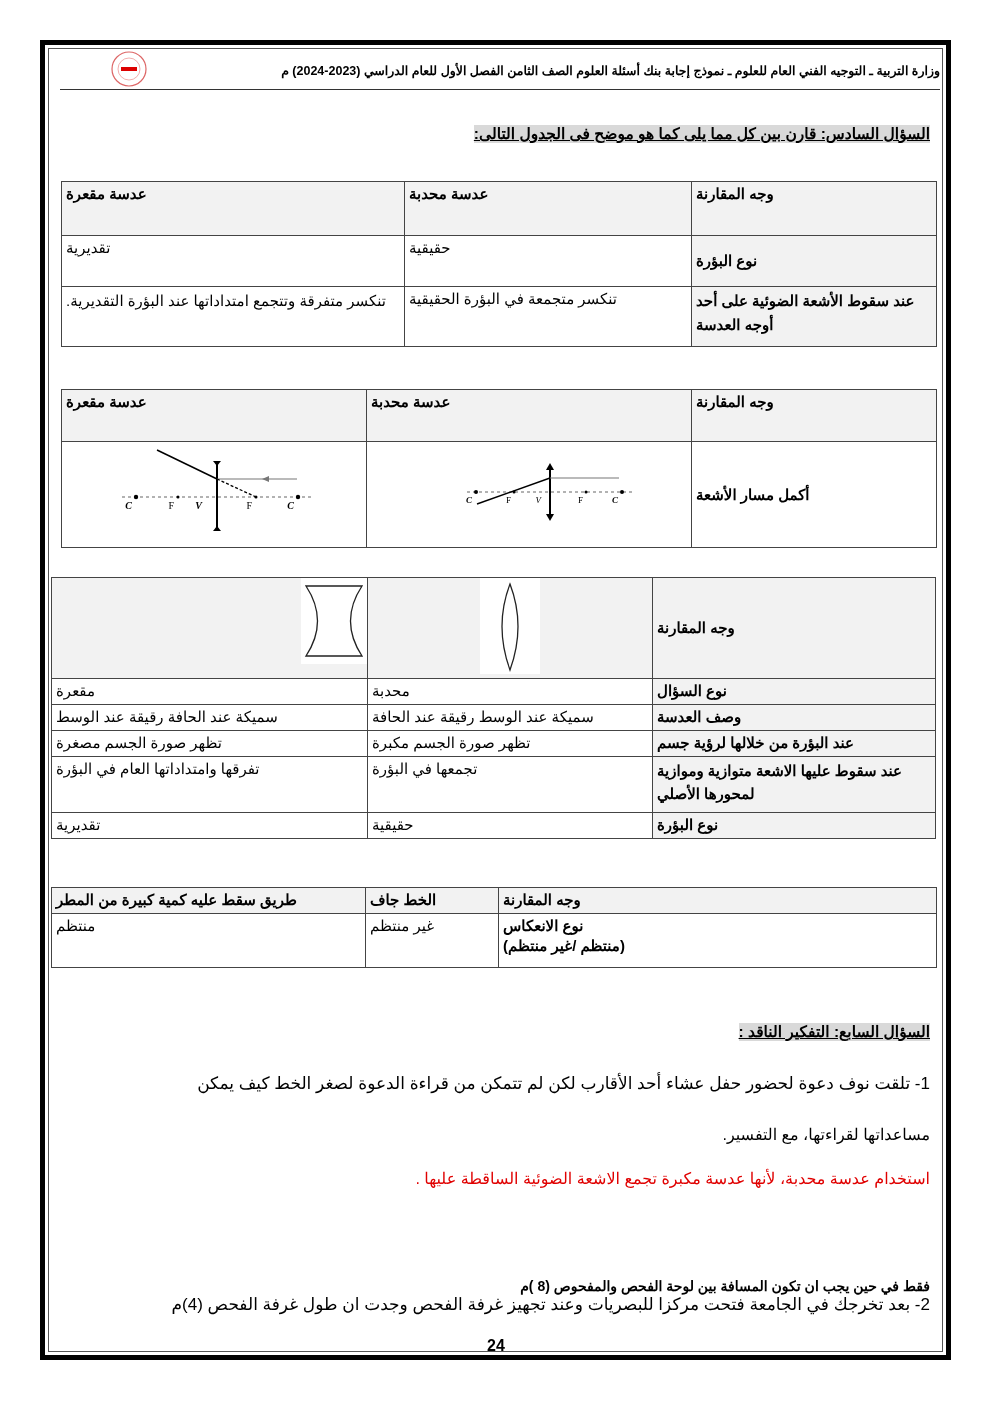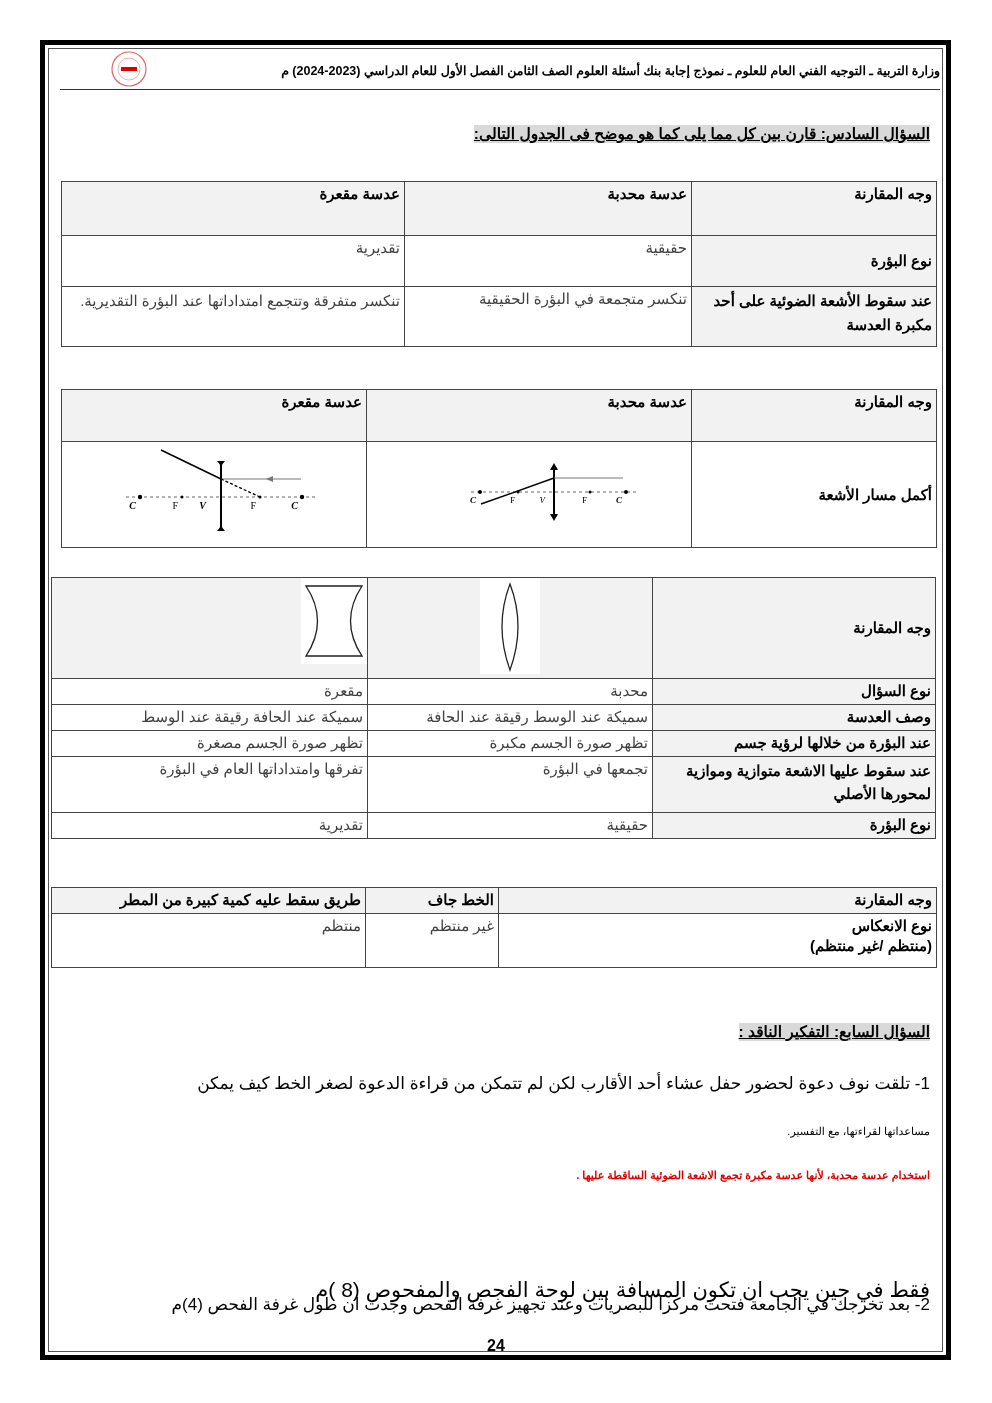--- a/index.html
+++ b/index.html
@@ -12,27 +12,27 @@
   .header { position: absolute; left: 60px; top: 50px; width: 880px; height: 29px; }
   .header-line { position: absolute; left: 60px; top: 89px; width: 880px; height: 1px; background: #333; }
   .header-text { position: absolute; right: 0; top: 13px; font-size: 12.5px; font-weight: bold;
                  direction: rtl; white-space: nowrap; }
   .logo { position: absolute; left: 50px; top: 0; width: 38px; height: 38px; }
 
   .qtitle { position: absolute; direction: rtl; font-weight: bold; font-size: 15.5px;
             background: #d9d9d9; text-decoration: underline; white-space: nowrap; padding: 0 0; }
 
   table.cmp { position: absolute; border-collapse: collapse; direction: rtl; table-layout: fixed; }
-  table.cmp td { border: 1.5px solid #444; text-align: right; vertical-align: top;
+  table.cmp td { border: 1.5px solid #444; text-align: left; vertical-align: top;
                  font-size: 15px; padding: 2px 4px; line-height: 1.35; }
   table.cmp td.label { background: #f2f2f2; font-weight: bold; }
   table.cmp td.head { font-weight: bold; }
-  td.red { color: #404040; }
-  .rtl-para { position: absolute; direction: rtl; font-size: 11px; white-space: nowrap; }
-  .red-text { color: #e00000; font-weight: bold; }
+  td.red { color: #000000; }
+  .rtl-para { position: absolute; direction: rtl; font-size: 16px; white-space: nowrap; }
+  .red-text { color: #e00000; }
   .page-num { position: absolute; left: 0; width: 992px; top: 1337px; text-align: center;
               font-weight: bold; font-size: 16px; }
   svg text { font-family: "Liberation Serif", serif; }
 </style>
 </head>
 <body>
 
 <div class="frame-outer"></div>
 <div class="frame-inner"></div>
 
@@ -61,21 +61,21 @@
     <td class="label">وجه المقارنة</td>
     <td class="label">عدسة محدبة</td>
     <td class="label">عدسة مقعرة</td>
   </tr>
   <tr style="height:51px;">
     <td class="label" style="vertical-align:middle;">نوع البؤرة</td>
     <td class="red">حقيقية</td>
     <td class="red">تقديرية</td>
   </tr>
   <tr style="height:60px;">
-    <td class="label" style="line-height:1.6;">عند سقوط الأشعة الضوئية على أحد مكبرة العدسة</td>
+    <td class="label" style="line-height:1.6;">عند سقوط الأشعة الضوئية على أحد أوجه العدسة</td>
     <td class="red">تنكسر متجمعة في البؤرة الحقيقية</td>
     <td class="red" style="line-height:1.6;">تنكسر متفرقة وتتجمع امتداداتها عند البؤرة التقديرية.</td>
   </tr>
 </tbody>
   </table>
 
 <table class="cmp" style="left:61px; top:389px; width:875px;">
   <colgroup>
       <col style="width:245px">
       <col style="width:325px">
@@ -204,15 +204,15 @@
 </tbody>
   </table>
 
 <div class="qtitle" style="right:62px; top:1023px;">السؤال السابع: التفكير الناقد :</div>
 
 <div class="rtl-para" style="right:62px; top:1073px; font-size:17px;">1- تلقت نوف دعوة لحضور حفل عشاء أحد الأقارب لكن لم تتمكن من قراءة الدعوة لصغر الخط كيف يمكن</div>
 <div class="rtl-para" style="right:62px; top:1125px;">مساعداتها لقراءتها، مع التفسير.</div>
 <div class="rtl-para red-text" style="right:62px; top:1169px;">استخدام عدسة محدبة، لأنها عدسة مكبرة تجمع الاشعة الضوئية الساقطة عليها .</div>
 
 <div class="rtl-para" style="right:62px; top:1246px; font-size:17px;margin-top:48px;">2- بعد تخرجك في الجامعة فتحت مركزا للبصريات وعند تجهيز غرفة الفحص وجدت ان طول غرفة الفحص (4)م</div>
-<div class="rtl-para" style="right:62px; top:1278px; font-size:21px;">فقط في حين يجب ان تكون المسافة بين لوحة الفحص والمفحوص (8 )م</div>
+<div class="rtl-para" style="right:62px; top:1278px; font-size:14px;font-weight:bold;">فقط في حين يجب ان تكون المسافة بين لوحة الفحص والمفحوص (8 )م</div>
 
 <div class="page-num">24</div>
 
 </body></html>

